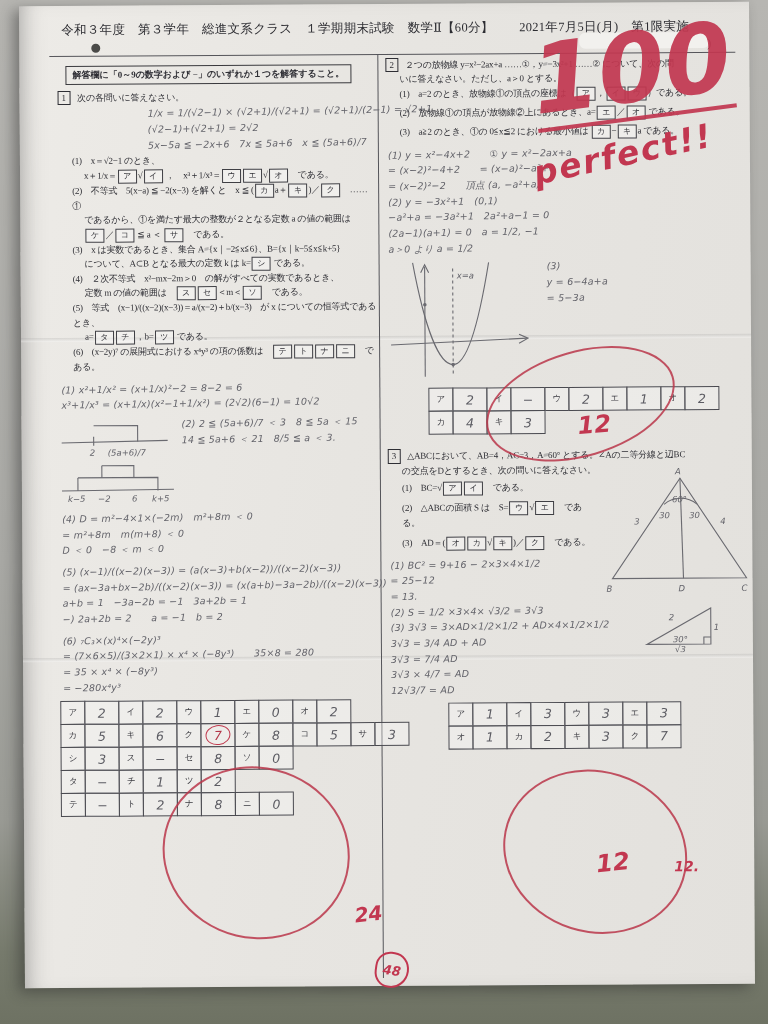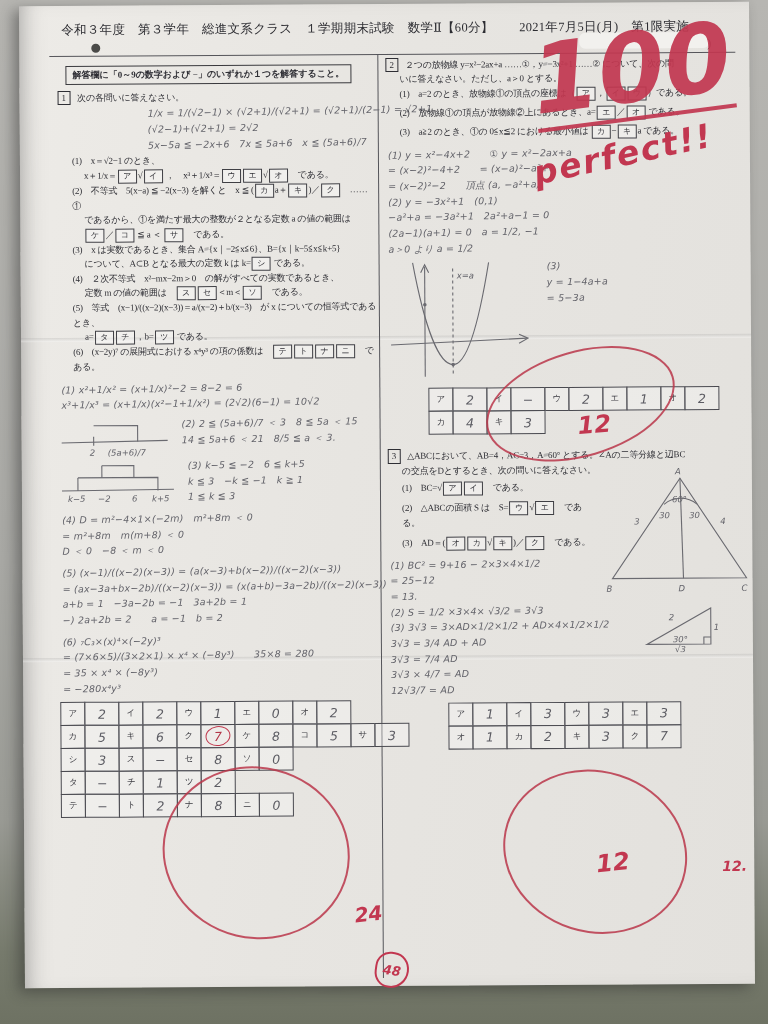--- a/index.html
+++ b/index.html
@@ -65,21 +65,21 @@
   .red{position:absolute;color:#c23750;font-family:"DejaVu Sans",sans-serif;font-style:italic;font-weight:bold;}
   .red-100{left:512px;top:18px;font-size:96px;transform:rotate(-7deg);line-height:1;opacity:.92;border-bottom:4px solid #c23750;}
   .red-perfect{left:512px;top:132px;font-size:33px;transform:rotate(-12deg);letter-spacing:2px;}
   .red-oval{border:2.6px solid rgba(186,54,74,.85);border-radius:50%;background:transparent;}
   .oval-q1{left:138px;top:762px;width:184px;height:168px;transform:rotate(14deg);}
   .oval-q2{left:462px;top:348px;width:190px;height:102px;transform:rotate(-16deg);}
   .oval-q3{left:478px;top:768px;width:182px;height:158px;transform:rotate(18deg);}
   .red-24{left:330px;top:898px;font-size:20px;transform:rotate(-6deg);}
   .red-12a{left:556px;top:408px;font-size:24px;transform:rotate(-4deg);}
   .red-12b{left:572px;top:846px;font-size:24px;transform:rotate(-5deg);}
-  .red-12c{left:650px;top:856px;font-size:14px;margin-left:48px;}
+  .red-12c{left:650px;top:856px;font-size:14px;}
   .red-total{
     left:350px;top:948px;width:30px;height:32px;border:2.4px solid #c23750;border-radius:50% 55% 60% 50%;
     display:flex;align-items:center;justify-content:center;font-size:13px;transform:rotate(8deg);
   }
 </style>
 </head>
 <body>
 
 <div class="paper">
   <div class="crease" style="top:332px"></div>
@@ -143,25 +143,20 @@
         <line class="pencil" x1="2" y1="33" x2="114" y2="32"></line>
         <polyline class="pencil" points="18,20 98,20 98,33"></polyline>
         <line class="pencil" x1="18" y1="20" x2="18" y2="33"></line>
         <polyline class="pencil" points="42,8 74,8 74,20"></polyline>
         <line class="pencil" x1="42" y1="8" x2="42" y2="20"></line>
         <text x="8" y="44" font-size="7.5">k−5</text>
         <text x="38" y="44" font-size="7.5">−2</text>
         <text x="72" y="44" font-size="7.5">6</text>
         <text x="92" y="44" font-size="7.5">k+5</text>
       </svg>
-      <div>
-          <div class="hw-line">(3) k−5 ≦ −2　6 ≦ k+5</div>
-          <div class="hw-line">k ≦ 3　−k ≦ −1　k ≧ 1</div>
-          <div class="hw-line">1 ≦ k ≦ 3</div>
-        </div>
     </div>
 
     <div class="hw-block">
         <div class="hw-line">(4) D = m²−4×1×(−2m)　m²+8m ＜ 0</div>
         <div class="hw-line">= m²+8m　m(m+8) ＜ 0</div>
         <div class="hw-line">D ＜ 0　−8 ＜ m ＜ 0</div>
       </div>
     <div class="hw-block">
         <div class="hw-line">(5) (x−1)/((x−2)(x−3)) = (a(x−3)+b(x−2))/((x−2)(x−3))</div>
         <div class="hw-line">= (ax−3a+bx−2b)/((x−2)(x−3)) = (x(a+b)−3a−2b)/((x−2)(x−3))</div>
@@ -260,21 +255,21 @@
         <line class="pencil" x1="4" y1="86" x2="140" y2="80"></line>
         <polyline class="pencil" points="132,76 141,80 132,85"></polyline>
         <path class="pencil" d="M26,4 C38,70 52,106 66,106 C80,106 92,64 102,4"></path>
         <line class="pencil" x1="66" y1="10" x2="66" y2="116" stroke-dasharray="3,3"></line>
         <circle cx="38" cy="46" r="1.8" fill="#6a6a70"></circle>
         <circle cx="66" cy="106" r="1.8" fill="#6a6a70"></circle>
         <text x="70" y="20">x=a</text>
       </svg>
       <div>
           <div class="hw-line">(3)</div>
-          <div class="hw-line">y = 1−4a+a</div>
+          <div class="hw-line">y = 6−4a+a</div>
           <div class="hw-line">= 5−3a</div>
         </div>
     </div>
 
     <div class="ans-grid" style="margin-left:42px">
         <div class="ans-row">
           <div class="ans-label">ア</div>
           <div class="ans-value">2</div>
           <div class="ans-label">イ</div>
           <div class="ans-value">−</div>

